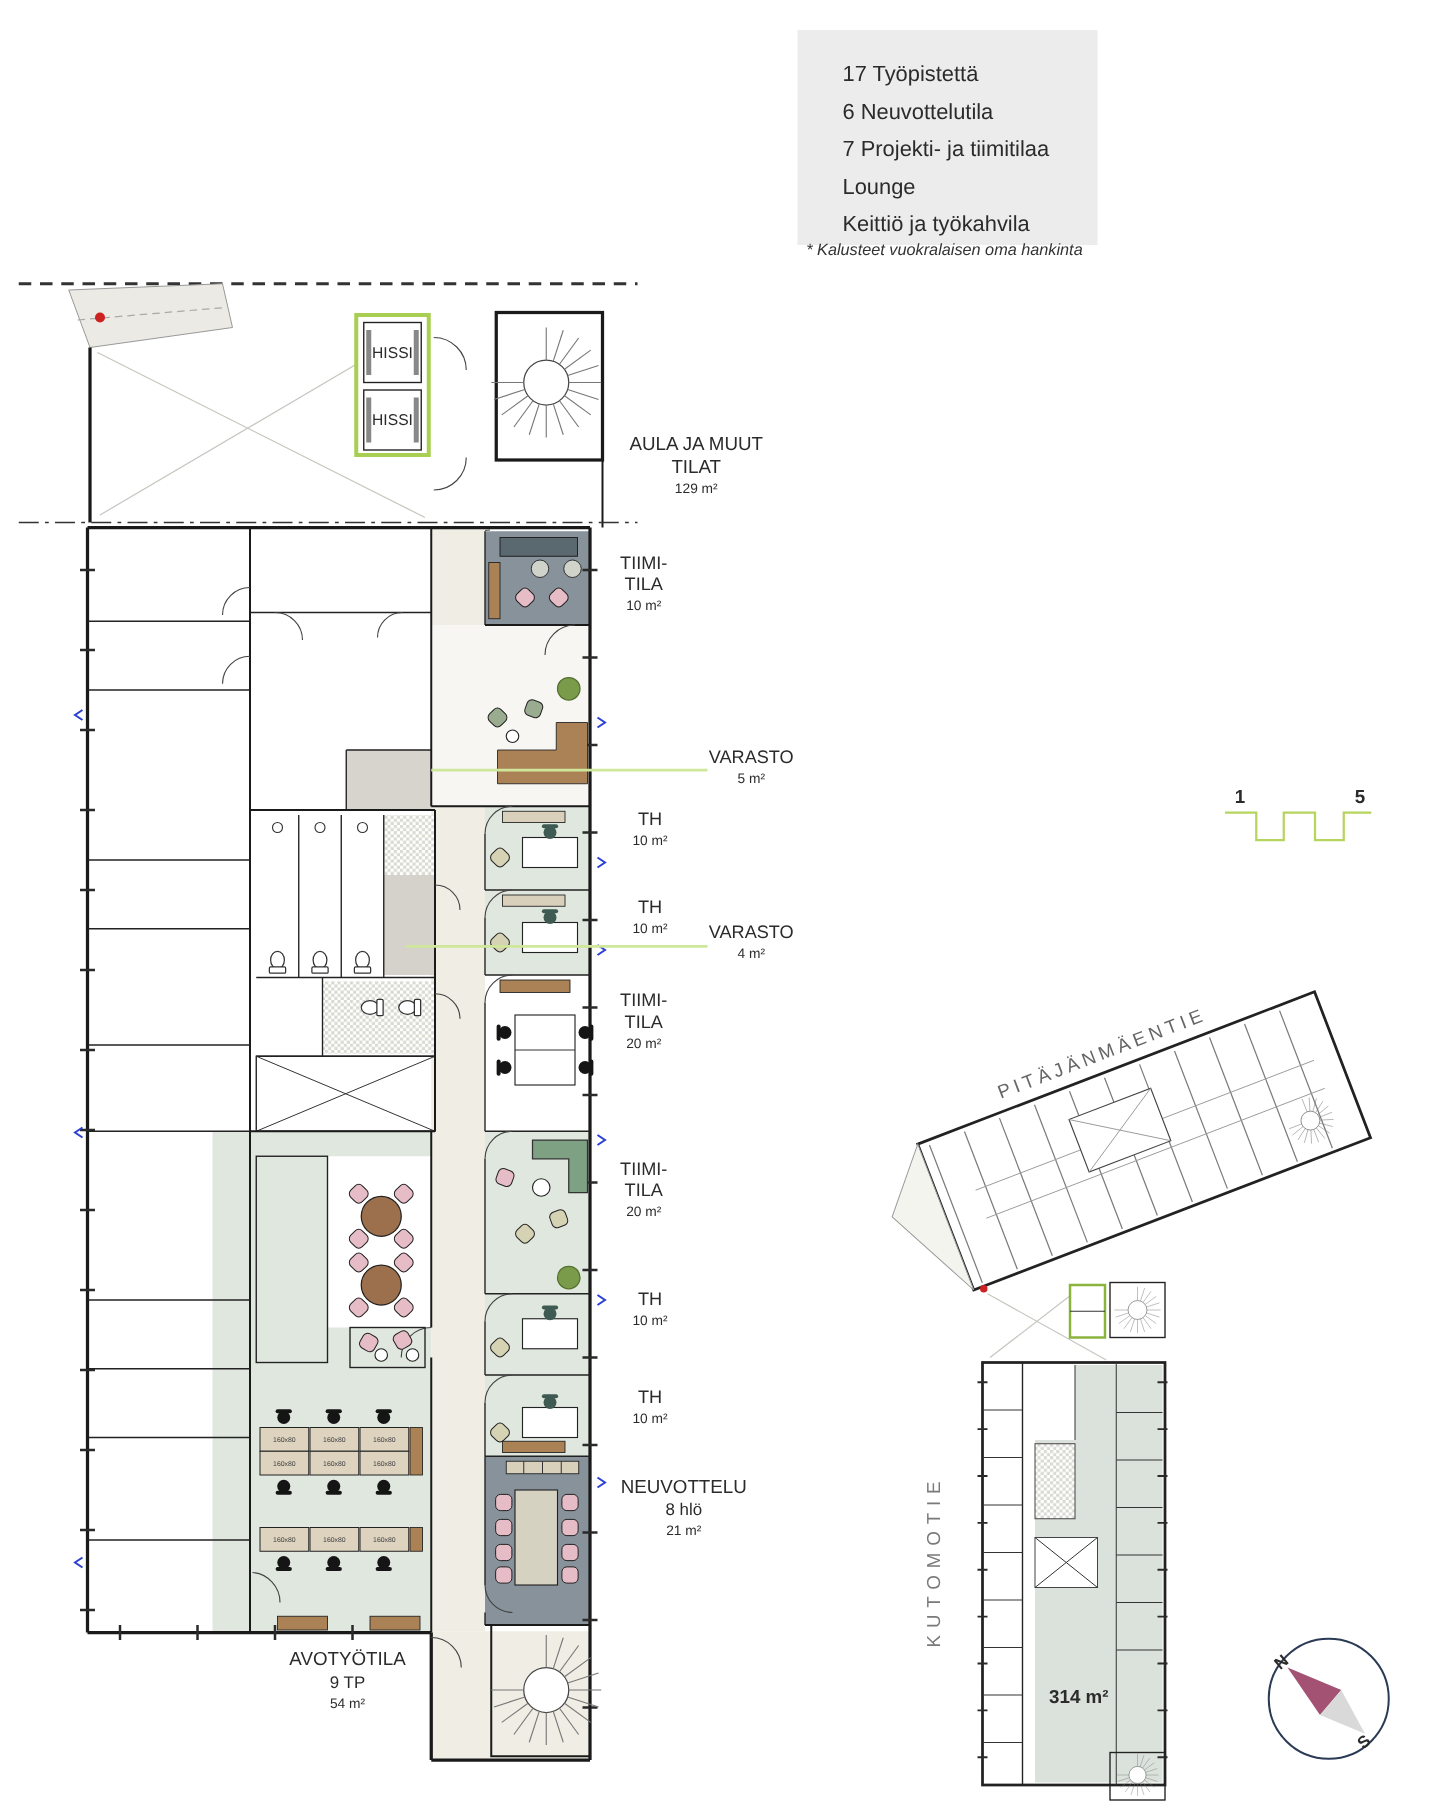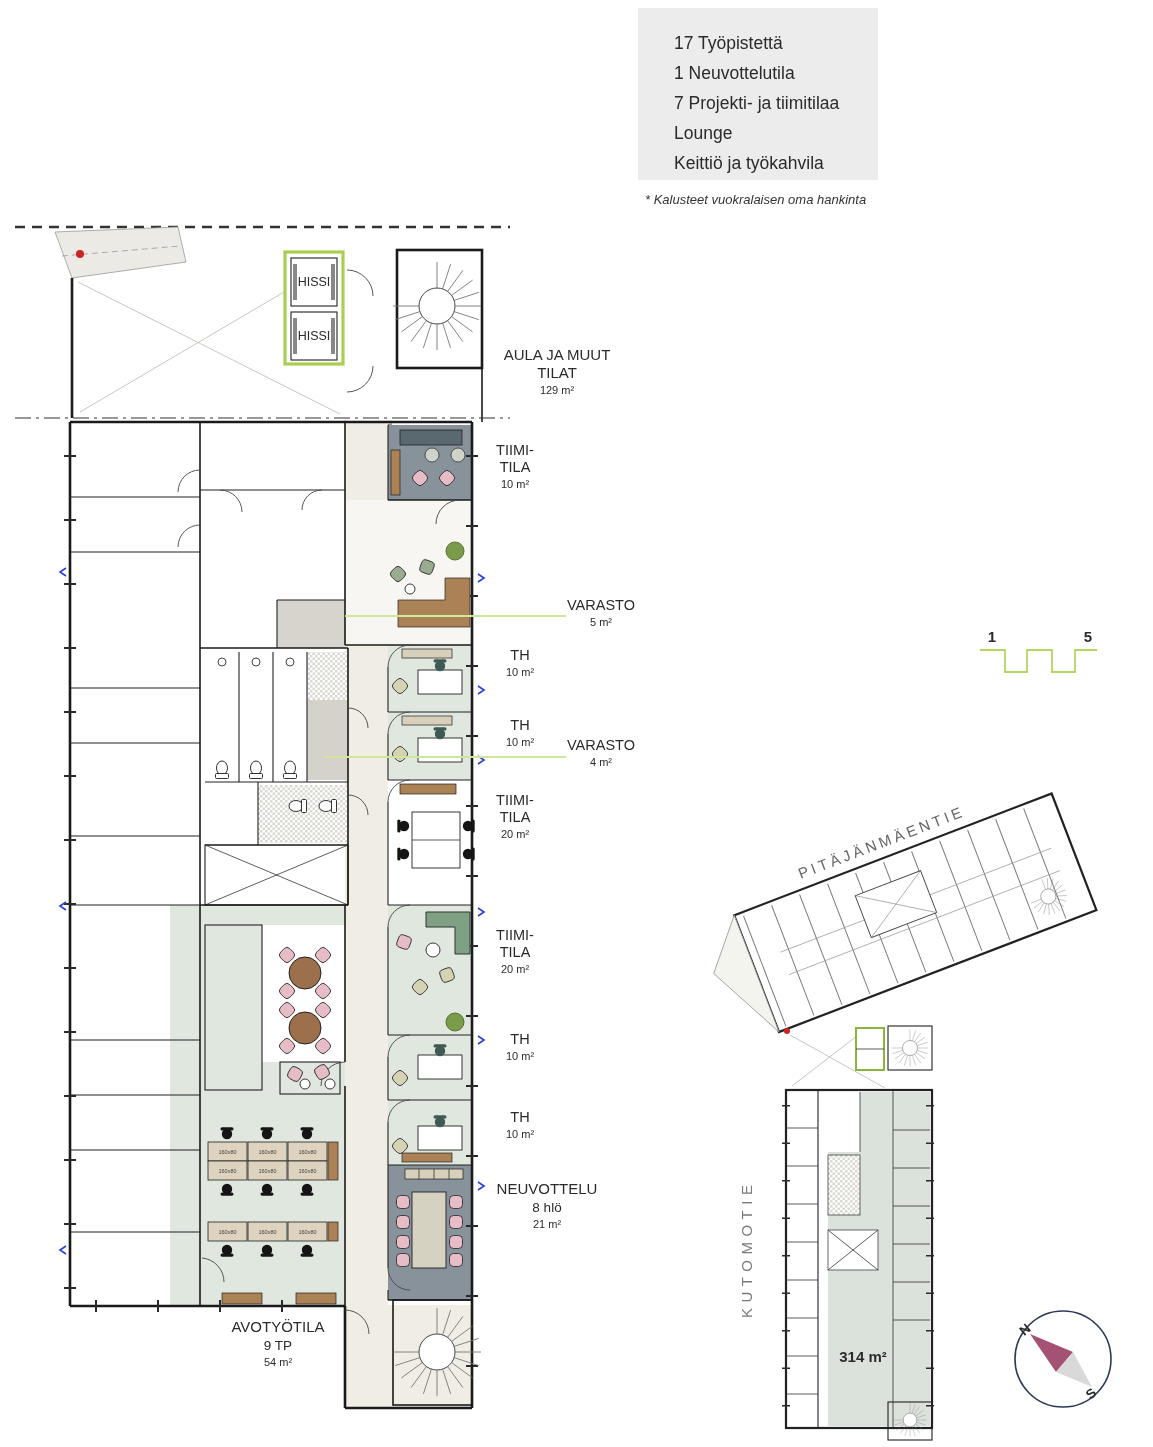--- a/index.html
+++ b/index.html
@@ -1,17 +1,17 @@
 <!DOCTYPE html>
 <html><head>
 <meta charset="utf-8">
 <style>
   html,body{margin:0;padding:0;background:#fff}
   #canvas{position:relative;width:1153px;height:1447px;background:#fff;font-family:"Liberation Sans",sans-serif;overflow:hidden}
-  .legend{position:absolute;left:638px;top:8px;width:240px;height:172px;background:#ececec;box-sizing:border-box;padding:20px 0 0 36px}
+  .legend{position:absolute;left:638px;top:24px;width:240px;height:172px;background:#ececec;box-sizing:border-box;padding:20px 0 0 36px}
   .legend-line{font-size:17.5px;line-height:30px;color:#2b2b2b;white-space:nowrap}
   .note{position:absolute;left:645px;top:192px;font-size:13px;font-style:italic;color:#333;white-space:nowrap}
   svg{position:absolute;left:0;top:0}
   .w2{stroke:#1a1a1a;stroke-width:2.6;fill:none}
   .w15{stroke:#1a1a1a;stroke-width:1.6;fill:none}
   .w1{stroke:#222;stroke-width:1.1;fill:none}
   .w08{stroke:#333;stroke-width:.8;fill:none}
   .door{stroke:#444;stroke-width:.9;fill:none}
   .gray{stroke:#c7c7c0;stroke-width:1;fill:none}
   .dash{stroke:#333;stroke-width:2.4;fill:none;stroke-dasharray:10 7}
@@ -477,20 +477,20 @@
         <polygon points="1030,1334 1073,1352 1056,1372" fill="#a35273"></polygon>
         <polygon points="1073,1352 1056,1372 1092,1387" fill="#d9d9d9"></polygon>
         <text transform="translate(1028,1333) rotate(-40)" class="lbl s13 bold">N</text>
         <text transform="translate(1094,1397) rotate(-40)" class="lbl s13 bold">S</text>
       </g>
     </g>
   </svg>
 
   <div class="legend">
     <div class="legend-line">17 Työpistettä</div>
-    <div class="legend-line">1 Neuvottelutila</div>
+    <div class="legend-line">6 Neuvottelutila</div>
     <div class="legend-line">7 Projekti- ja tiimitilaa</div>
     <div class="legend-line">Lounge</div>
     <div class="legend-line">Keittiö ja työkahvila</div>
   </div>
   <div class="note">* Kalusteet vuokralaisen oma hankinta</div>
 
 </div>
 
 </body></html>

